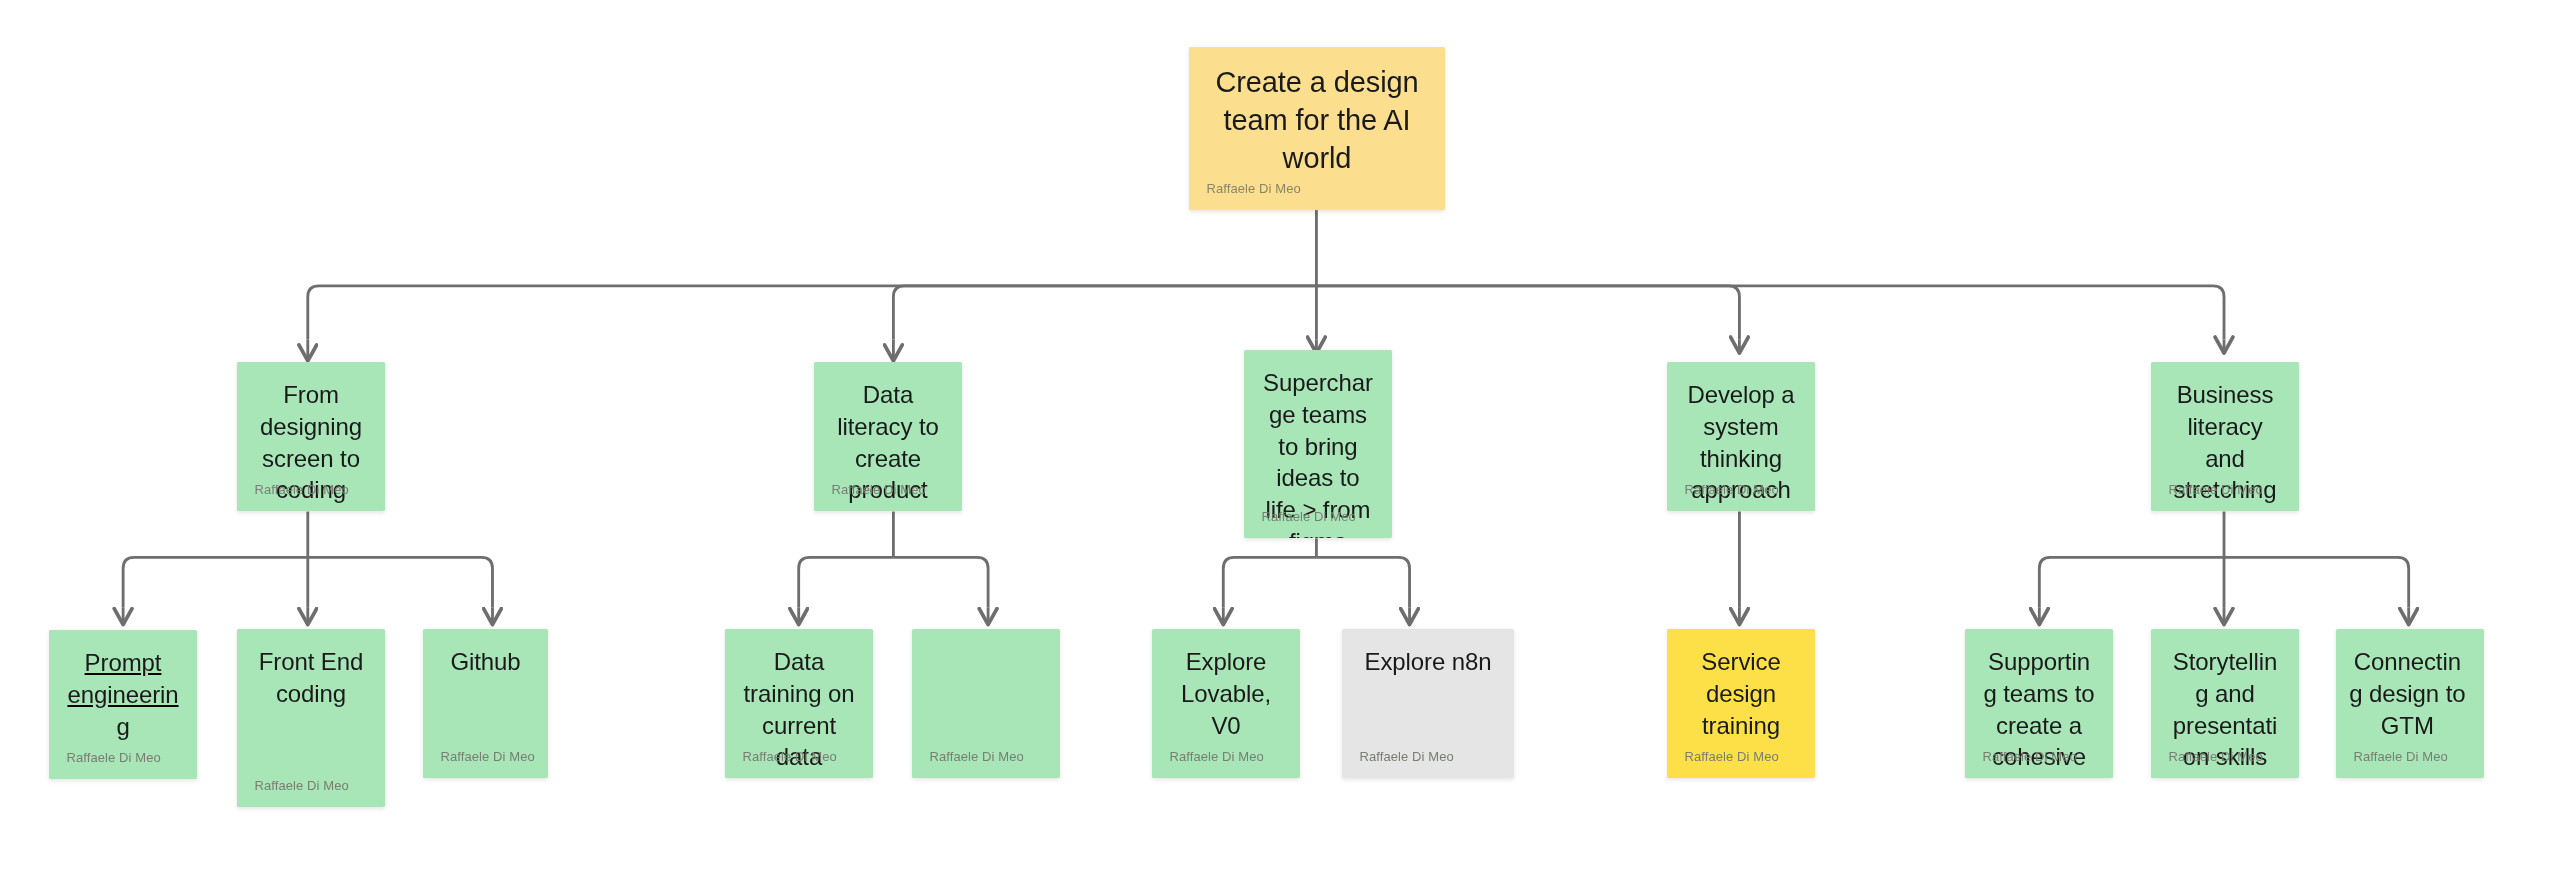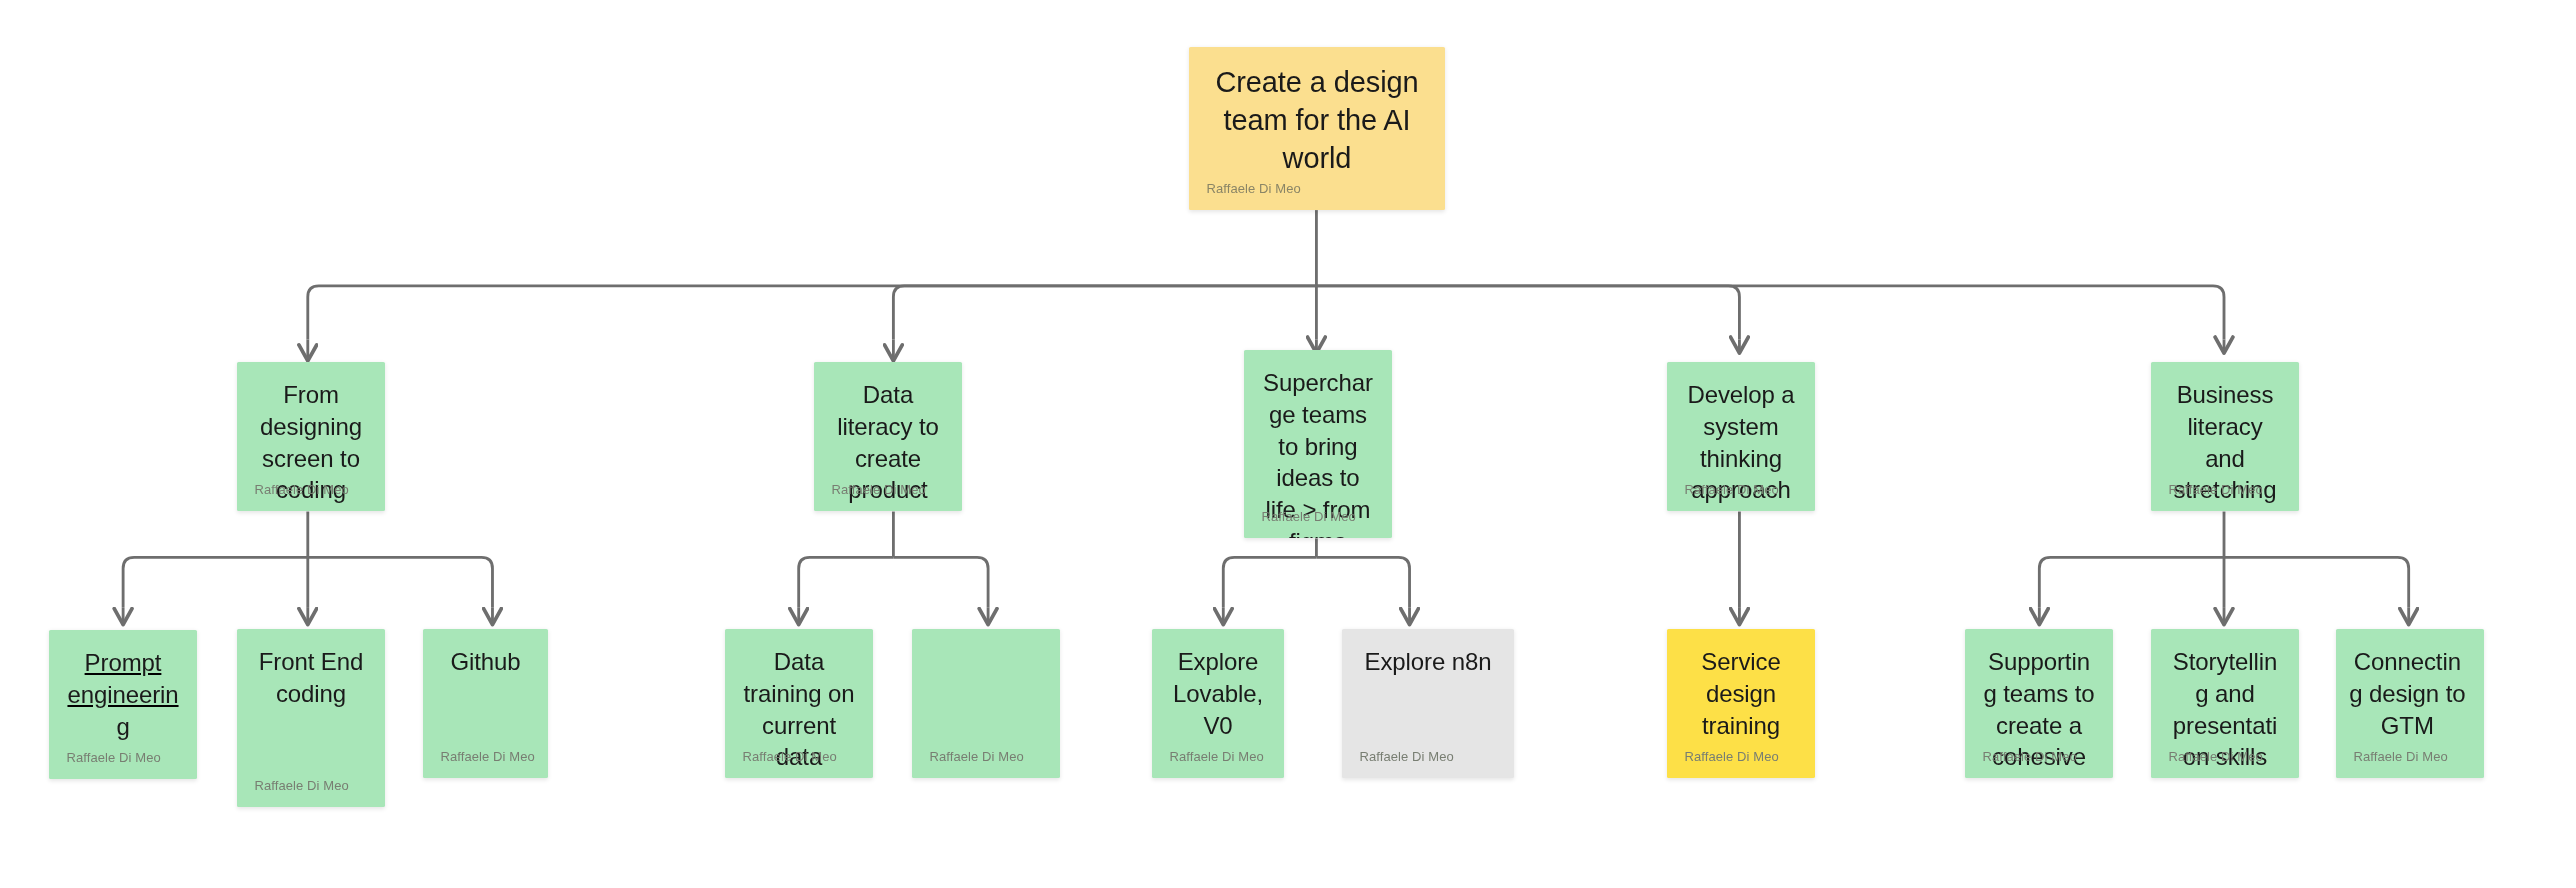--- a/index.html
+++ b/index.html
@@ -174,21 +174,21 @@
 
   <div class="node" style="left:725px; top:629px; width:148px; height:149px; background:#A8E6B8;">
     <div class="title">Data training on current data structure in BY</div>
     <div class="author">Raffaele Di Meo</div>
   </div>
 
   <div class="node" style="left:912px; top:629px; width:148px; height:149px; background:#A8E6B8;">
     <div class="author">Raffaele Di Meo</div>
   </div>
 
-  <div class="node" style="left:1152px; top:629px; width:132px; height:149px; background:#A8E6B8;">
+  <div class="node" style="left:1152px; top:629px; width:148px; height:149px; background:#A8E6B8;">
     <div class="title">Explore Lovable, V0</div>
     <div class="author">Raffaele Di Meo</div>
   </div>
 
   <div class="node" style="left:1342px; top:629px; width:172px; height:149px; background:#e5e5e5;">
     <div class="title">Explore n8n</div>
     <div class="author">Raffaele Di Meo</div>
   </div>
 
   <div class="node" style="left:1667px; top:629px; width:148px; height:149px; background:#fde047;">

